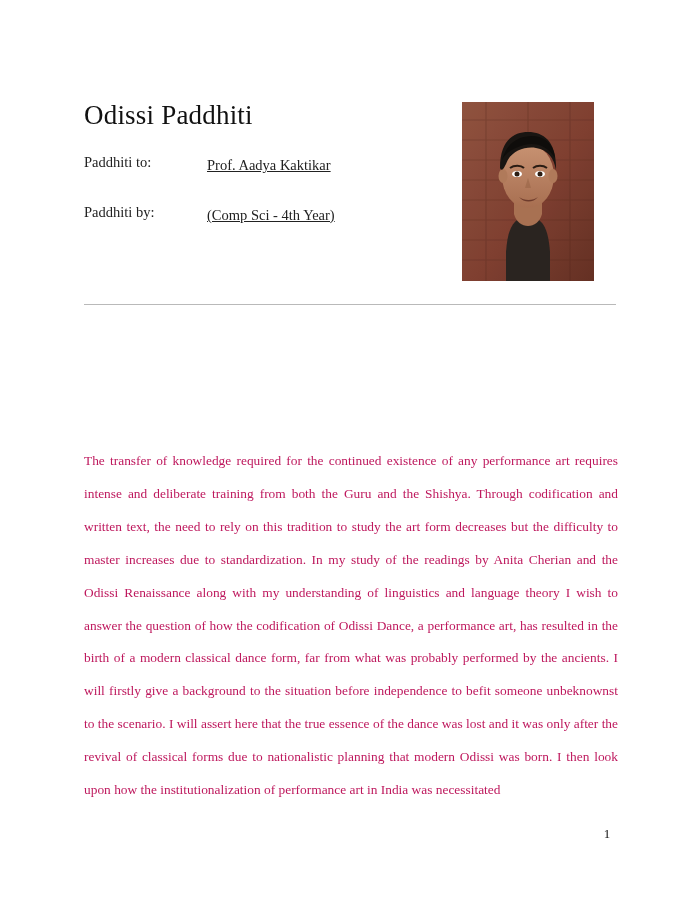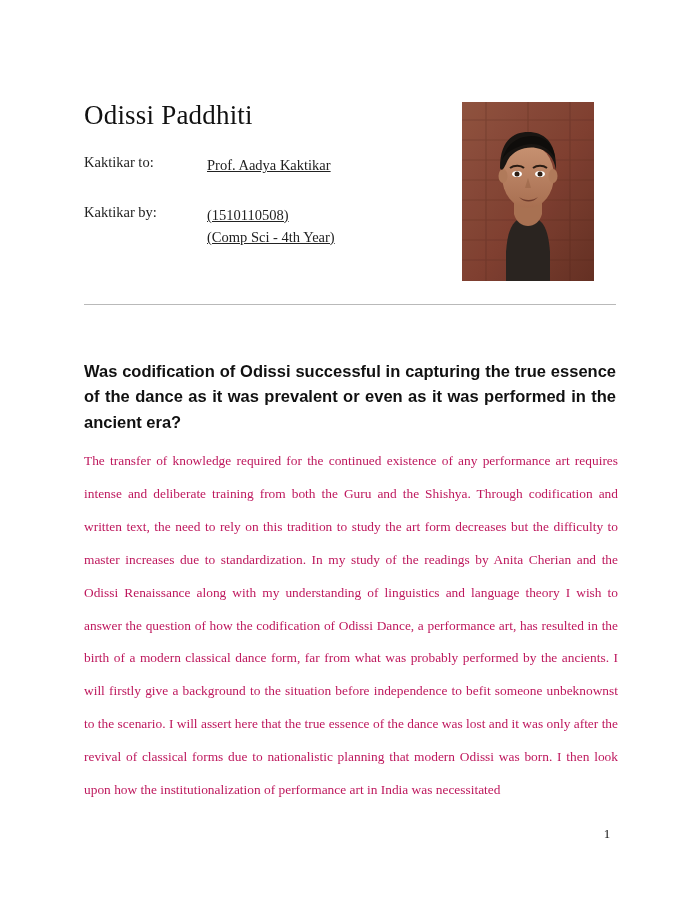--- a/index.html
+++ b/index.html
@@ -117,30 +117,29 @@
 </style>
 </head>
 <body>
 
 <div class="page">
 
   <h1 class="doc-title">Odissi Paddhiti</h1>
 
   <div class="meta-block">
     <div class="meta-row">
-      <div class="meta-label">Kaktikar to:</div>
+      <div class="meta-label">Paddhiti to:</div>
       <div class="meta-values">
         <span>Prof. Aadya Kaktikar</span>
       </div>
     </div>
     <div class="meta-gap"></div>
     <div class="meta-row">
-      <div class="meta-label">Kaktikar by:</div>
+      <div class="meta-label">Paddhiti by:</div>
       <div class="meta-values">
-        <span>(1510110508)</span>
         <span>(Comp Sci - 4th Year)</span>
       </div>
     </div>
   </div>
 
   <div class="portrait">
     <svg width="132" height="179" viewBox="0 0 132 179" xmlns="http://www.w3.org/2000/svg">
       <defs>
         <linearGradient id="brickg" x1="0" y1="0" x2="1" y2="1">
           <stop offset="0%" stop-color="#9c5a45"></stop>
@@ -182,19 +181,18 @@
         <path d="M48 66 C52 63, 59 63, 62 66" stroke="#2a1c13" stroke-width="2" fill="none"></path>
         <path d="M71 66 C75 63, 81 63, 85 66" stroke="#2a1c13" stroke-width="2" fill="none"></path>
         <path d="M66 76 L63 86 L69 86 Z" fill="#9c684a" opacity="0.7"></path>
         <path d="M57 95 C62 99, 71 99, 76 95 C71 101, 62 101, 57 95 Z" fill="#6d3b2c"></path>
       </g>
     </svg>
   </div>
 
   <div class="rule"></div>
 
-  <h2 class="question">Was codification of Odissi successful in capturing the true essence of the dance as it was prevalent or even as it was performed in the ancient era?</h2>
 
   <p class="body-text">The transfer of knowledge required for the continued existence of any performance art requires intense and deliberate training from both the Guru and the Shishya. Through codification and written text, the need to rely on this tradition to study the art form decreases but the difficulty to master increases due to standardization. In my study of the readings by Anita Cherian and the Odissi Renaissance along with my understanding of linguistics and language theory I wish to answer the question of how the codification of Odissi Dance, a performance art, has resulted in the birth of a modern classical dance form, far from what was probably performed by the ancients. I will firstly give a background to the situation before independence to befit someone unbeknownst to the scenario. I will assert here that the true essence of the dance was lost and it was only after the revival of classical forms due to nationalistic planning that modern Odissi was born. I then look upon how the institutionalization of performance art in India was necessitated</p>
 
   <div class="page-number">1</div>
 
 </div>
 
 </body></html>

